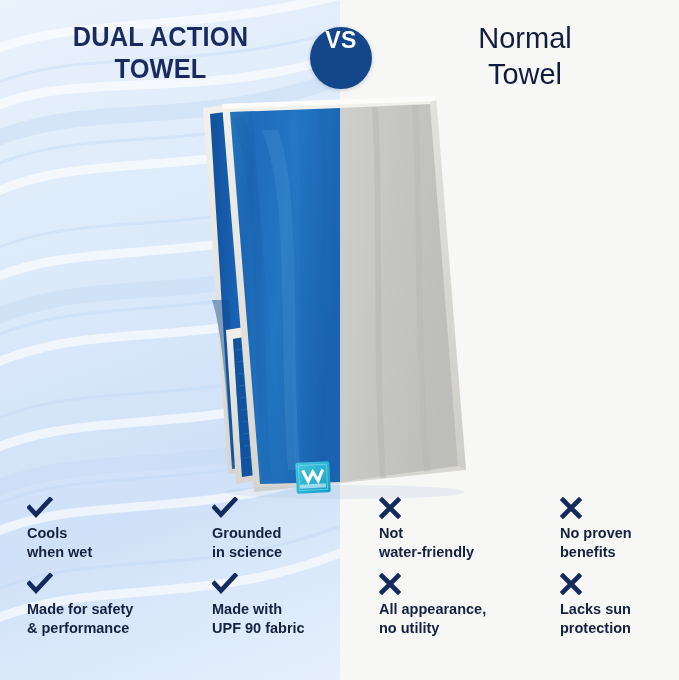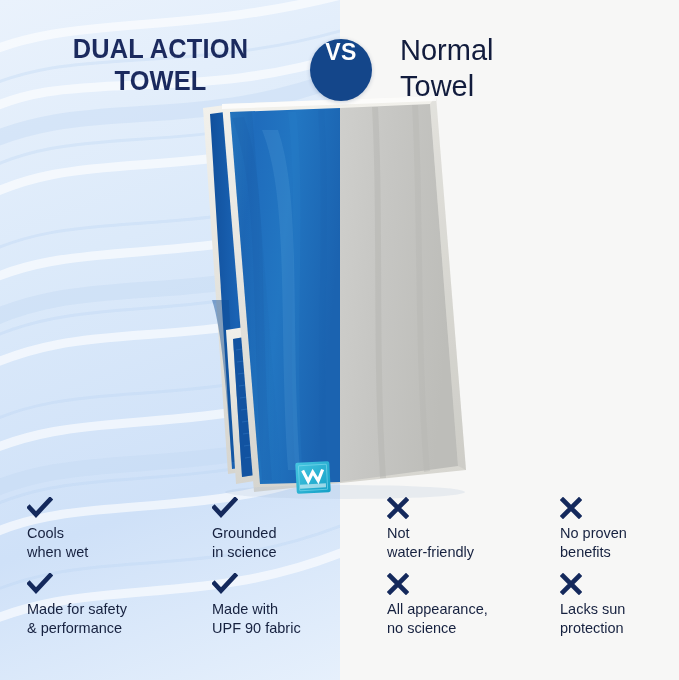--- a/index.html
+++ b/index.html
@@ -20,37 +20,37 @@
   .bg-left-waves{
     position:absolute;left:0;top:0;width:340px;height:680px;
     opacity:.85;
   }
   .bg-right{
     position:absolute;left:340px;top:0;width:339px;height:680px;
     background:#f7f7f6;
   }
 
   
-  .header{position:absolute;left:0;top:12px;width:679px;height:105px;}
+  .header{position:absolute;left:0;top:0;width:679px;height:105px;}
 
   .title-left{
     position:absolute;left:18px;top:22px;width:285px;
     text-align:center;
     color:#1b2a5e;
     font-weight:bold;
     font-size:27px;
     line-height:1.18;
     letter-spacing:.2px;
     font-stretch:condensed;
     transform:scaleX(.94);
     transform-origin:center;
   }
   .title-right{
     position:absolute;left:400px;top:20px;width:250px;
-    text-align:left;
+    text-align:center;
     color:#121c3d;
     font-weight:400;
     font-size:29px;
     line-height:1.25;
   }
   .title-right .l2{display:block;}
 
   .vs-badge{
     position:absolute;left:310px;top:27px;
     width:62px;height:62px;border-radius:50%;
@@ -66,36 +66,37 @@
 
   
   .items{
     position:absolute;left:0;top:497px;width:679px;height:183px;
   }
   .col{
     position:absolute;width:150px;
   }
   .col.c1{left:27px;}
   .col.c2{left:212px;}
-  .col.c3{left:387px;}
+  .col.c3{left:379px;}
   .col.c4{left:560px;}
 
   .item{margin-bottom:12px;}
   .item .mark{
     display:block;height:26px;line-height:26px;
     color:#14295c;font-size:23px;font-weight:bold;
   }
   .item .mark svg{display:block;}
   .item .txt{
     display:block;
     color:#16213f;
     font-size:14.5px;
     line-height:1.28;
     white-space:pre-line;
     margin-top:1px;
+    font-weight:bold;
   }
   .item.second{margin-top:11px;}
 </style>
 </head>
 <body>
 
 <div id="infographic">
 
   <div class="bg-left"></div>
   <svg class="bg-left-waves" viewBox="0 0 340 680" preserveAspectRatio="none">
@@ -291,21 +292,21 @@
         <span class="txt">Not
 water-friendly</span>
       </div>
       <div class="item second">
         <span class="mark">
           <svg width="22" height="22" viewBox="0 0 22 22">
               <path d="M3,3 L19,19 M19,3 L3,19" fill="none" stroke="#14295c" stroke-width="4.6" stroke-linecap="square"></path>
             </svg>
         </span>
         <span class="txt">All appearance,
-no science</span>
+no utility</span>
       </div>
     </div>
 
     <div class="col c4">
       <div class="item">
         <span class="mark">
           <svg width="22" height="22" viewBox="0 0 22 22">
               <path d="M3,3 L19,19 M19,3 L3,19" fill="none" stroke="#14295c" stroke-width="4.6" stroke-linecap="square"></path>
             </svg>
         </span>

